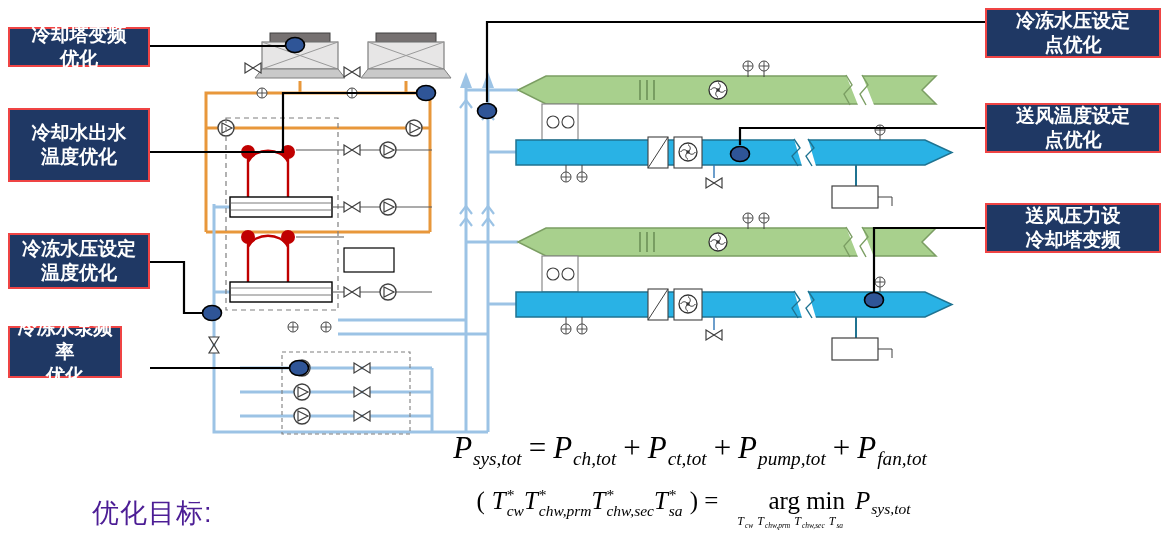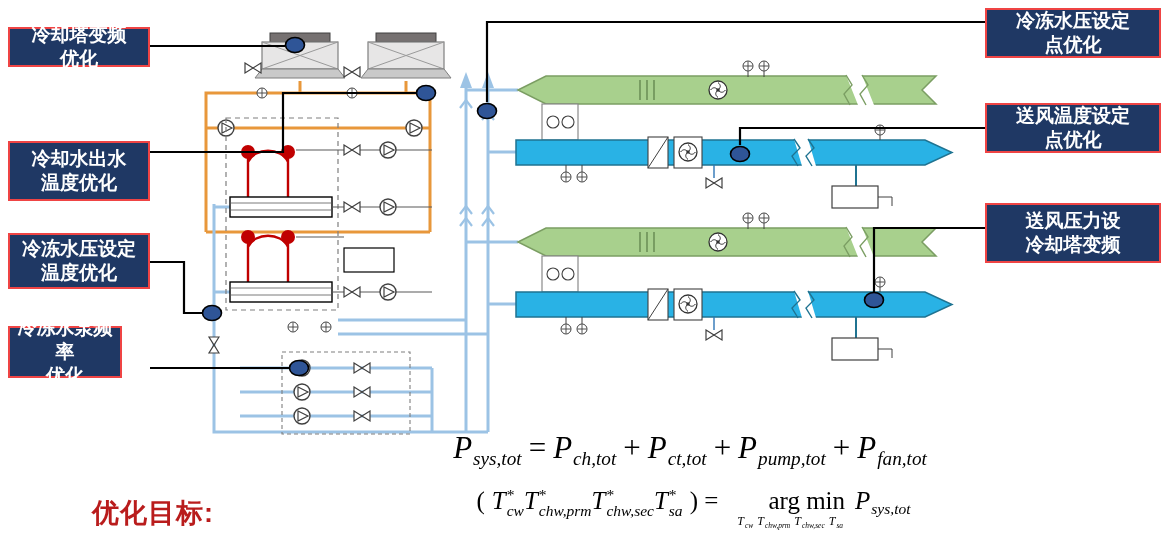--- a/index.html
+++ b/index.html
@@ -5,21 +5,21 @@
   *{margin:0;padding:0;box-sizing:border-box}
   html,body{width:1169px;height:556px;background:#fff;overflow:hidden}
   .stage{position:relative;width:1169px;height:556px;background:#fff;font-family:"Liberation Sans",sans-serif}
   .diagram{position:absolute;left:0;top:0;width:1169px;height:556px}
 
   .callout{position:absolute;background:var(--c-navy,#1F3864);color:#fff;display:flex;flex-direction:column;
     align-items:center;justify-content:center;font-weight:bold;font-size:19px;line-height:1.28;text-align:center;
     border:2px solid #ef4444}
   .callout span{display:block}
 
-  .objective-label{position:absolute;left:92px;top:495px;font-size:27px;font-weight:bold;color:#b91c1c;letter-spacing:1px}
+  .objective-label{position:absolute;left:92px;top:495px;font-size:27px;font-weight:normal;color:#4c1d95;letter-spacing:1px}
 
   .formula{position:absolute;font-family:"Liberation Serif",serif;font-style:italic;color:#000;text-align:center;white-space:nowrap}
   .formula1{left:390px;top:430px;width:600px;font-size:31px}
   .formula2{left:375px;top:487px;width:630px;font-size:25px}
 
   .mop{font-style:normal;padding:0 7px}
   .mvar{white-space:nowrap}
   .msc{display:inline-flex;flex-direction:column;align-items:flex-start;font-size:0.62em;line-height:1;margin-left:1px}
   .msc.both{vertical-align:0.55em}
   .msc.subonly{vertical-align:-0.35em}
@@ -191,41 +191,41 @@
     <use href="#marker" x="299" y="368"></use>
     <use href="#marker" x="487" y="111"></use>
     <use href="#marker" x="740" y="154"></use>
     <use href="#marker" x="874" y="300"></use>
   </svg>
 
   <div class="callout" style="left:8px;top:27px;width:142px;height:40px">
     <span>冷却塔变频</span>
     <span>优化</span>
   </div>
-  <div class="callout" style="left:8px;top:141px;width:142px;height:60px">
+  <div class="callout" style="left:8px;top:108px;width:142px;height:74px">
     <span>冷却水出水</span>
     <span>温度优化</span>
   </div>
   <div class="callout" style="left:8px;top:233px;width:142px;height:56px">
     <span>冷冻水压设定</span>
     <span>温度优化</span>
   </div>
   <div class="callout" style="left:8px;top:326px;width:114px;height:52px">
     <span>冷冻水泵频率</span>
     <span>优化</span>
   </div>
   <div class="callout" style="left:985px;top:8px;width:176px;height:50px">
     <span>冷冻水压设定</span>
     <span>点优化</span>
   </div>
   <div class="callout" style="left:985px;top:103px;width:176px;height:50px">
     <span>送风温度设定</span>
     <span>点优化</span>
   </div>
-  <div class="callout" style="left:985px;top:203px;width:176px;height:60px">
+  <div class="callout" style="left:985px;top:203px;width:176px;height:50px">
     <span>送风压力设</span>
     <span>冷却塔变频</span>
   </div>
 
   <div class="objective-label">优化目标:</div>
   <div class="formula formula1"><span class="mvar"><span class="mbase">P</span><span class="msc subonly">
           <span class="msub">sys,tot</span>
         </span></span><span class="mop">=</span><span class="mvar"><span class="mbase">P</span><span class="msc subonly">
           <span class="msub">ch,tot</span>
         </span></span><span class="mop">+</span><span class="mvar"><span class="mbase">P</span><span class="msc subonly">

